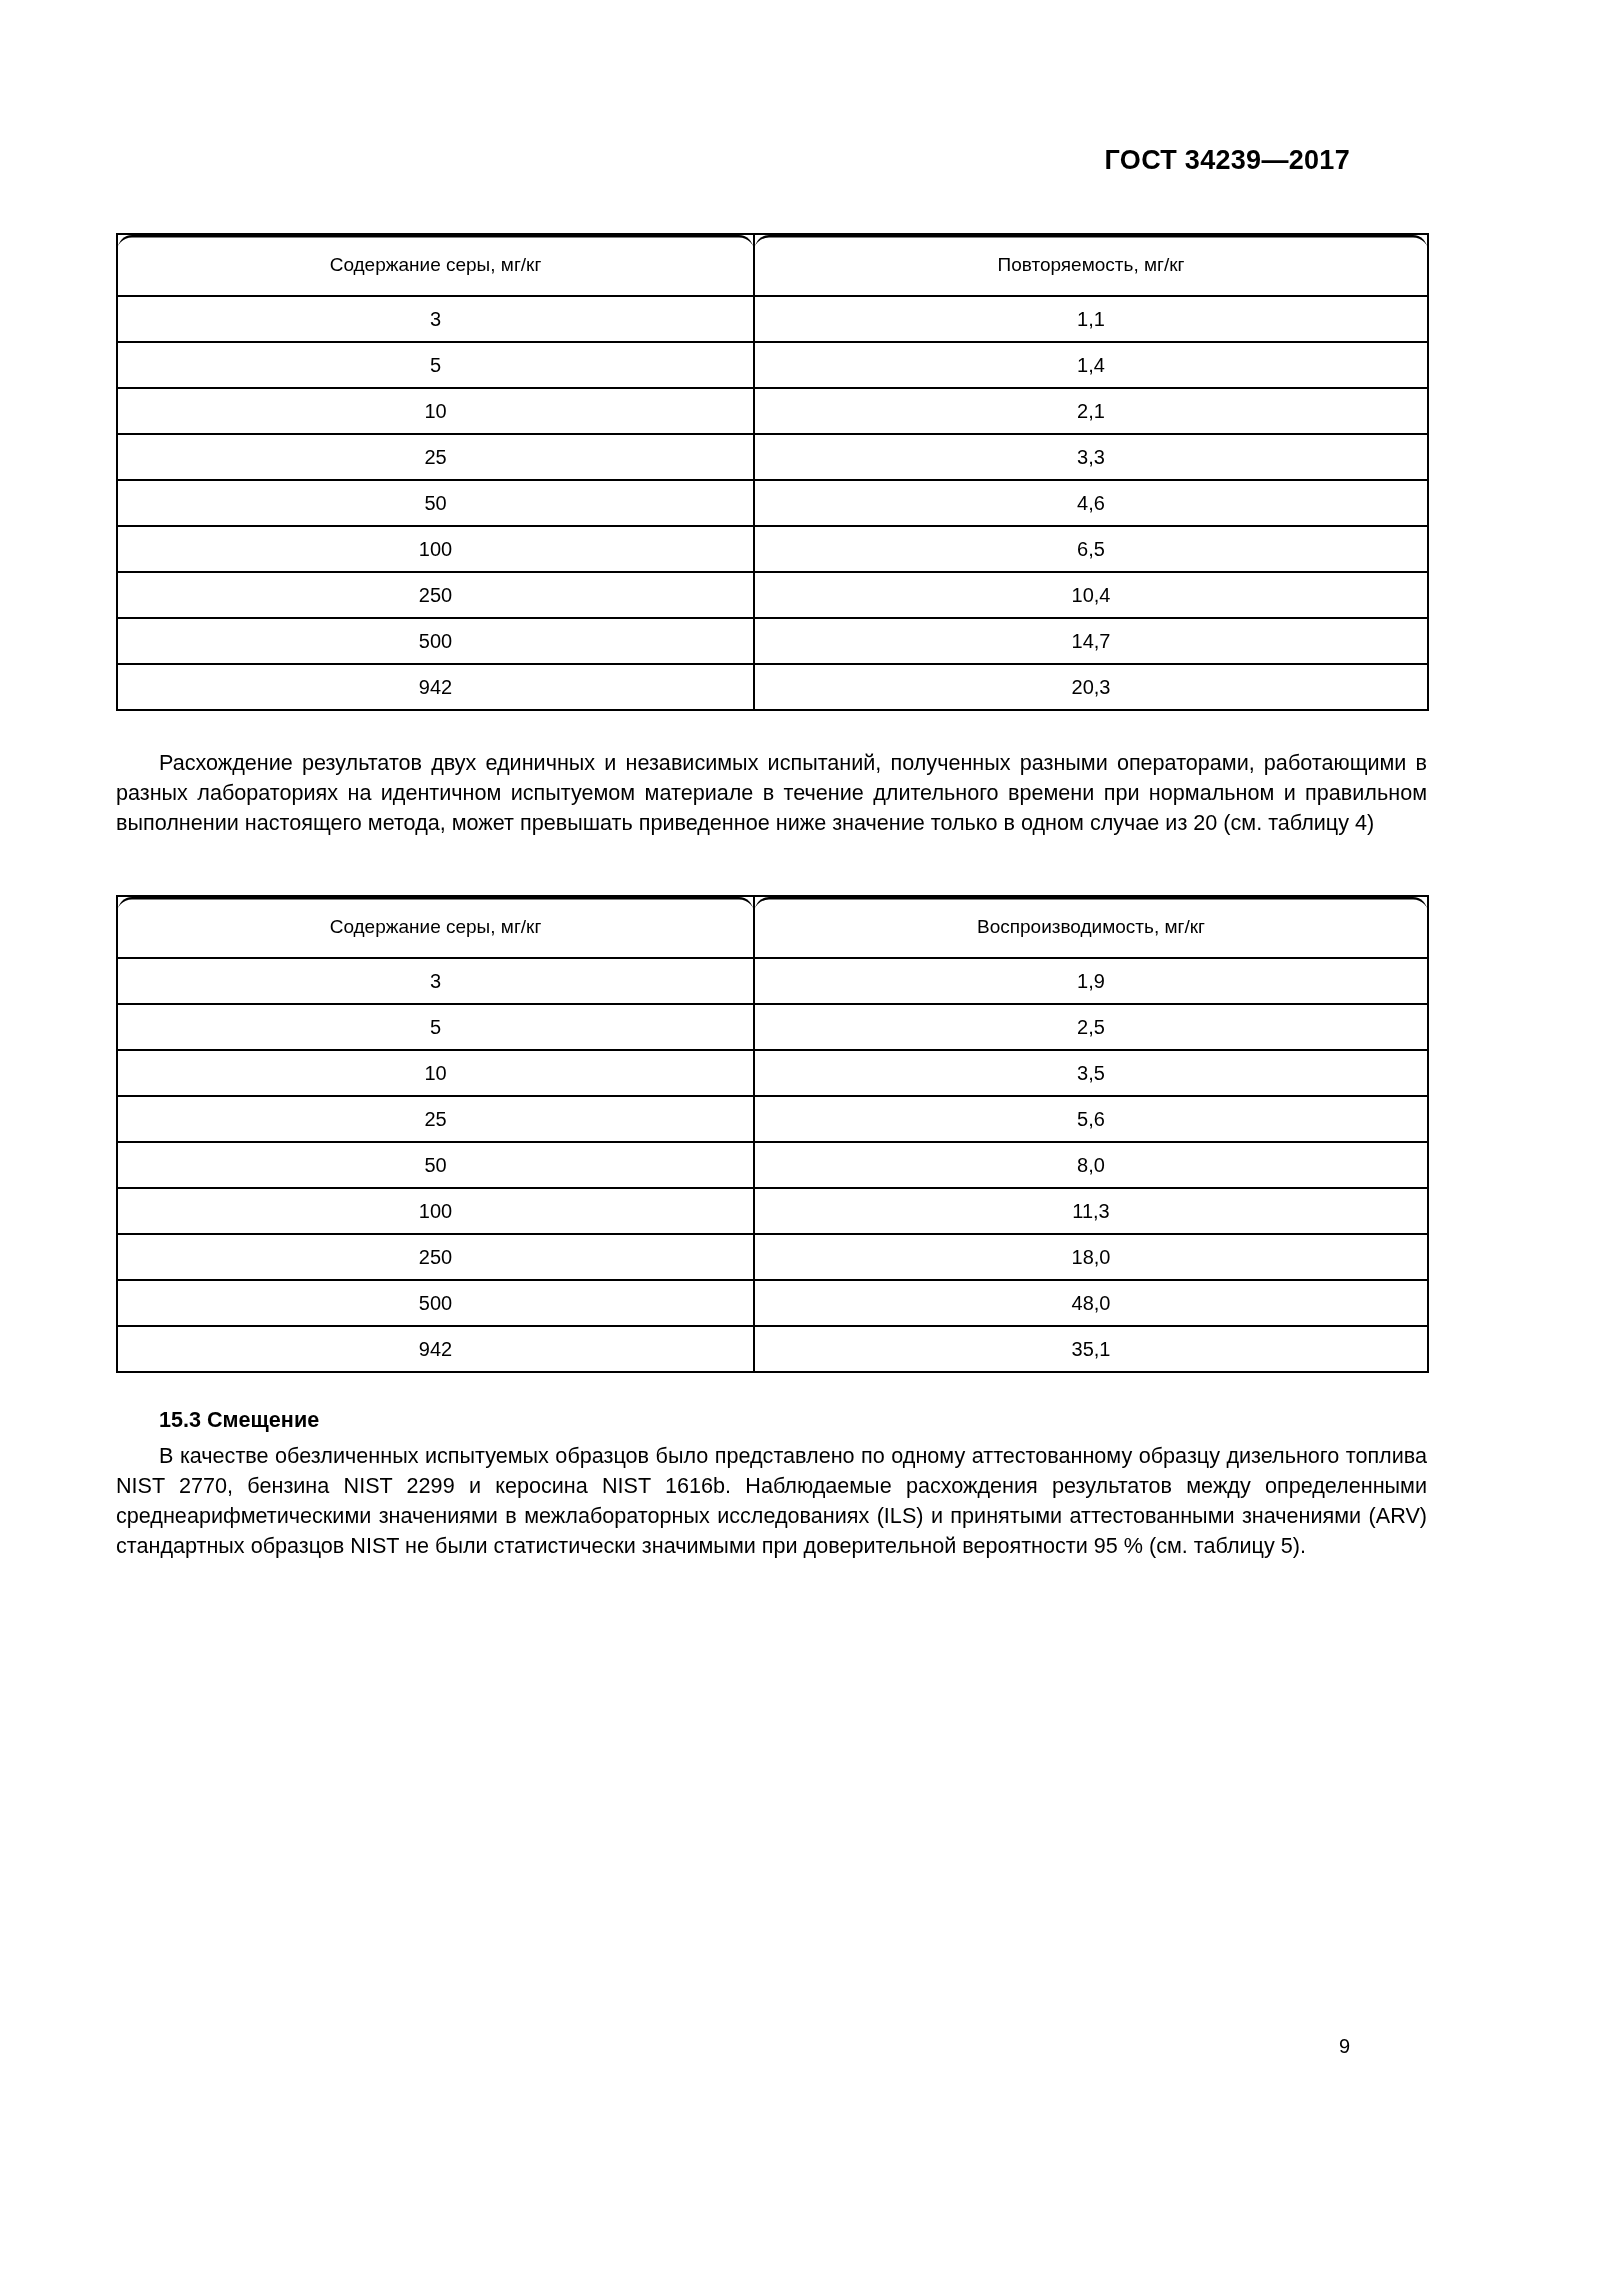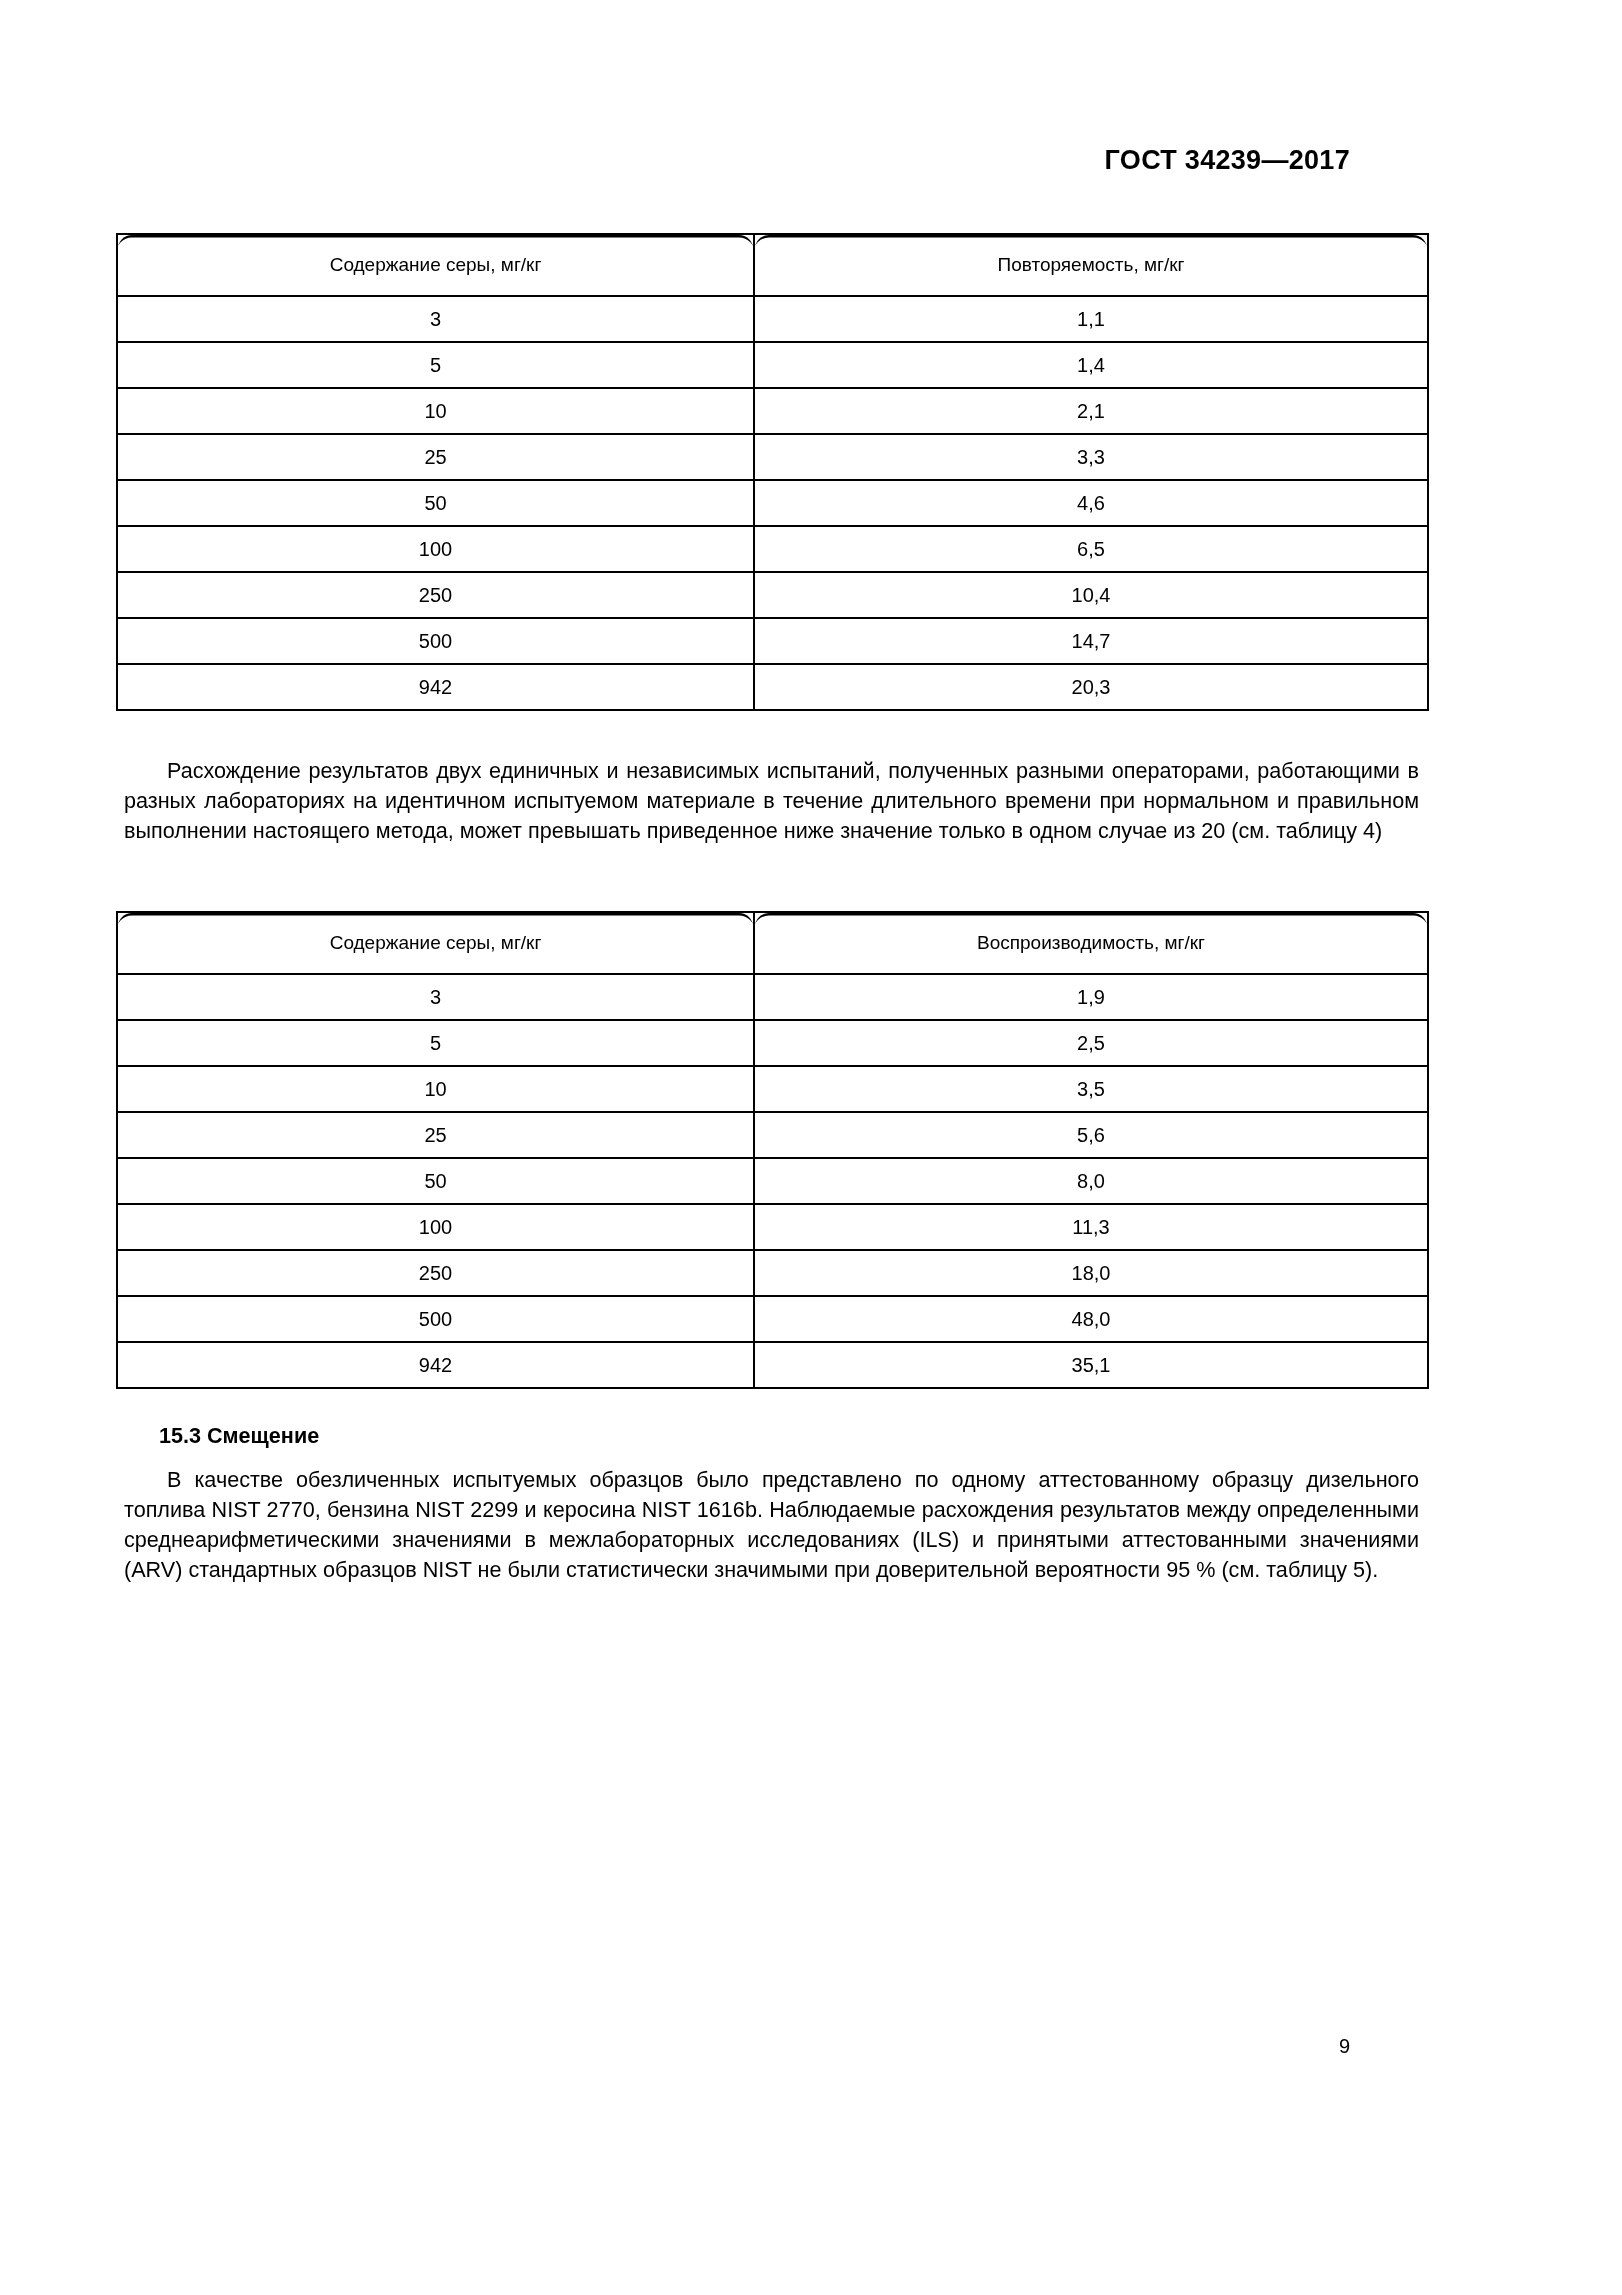--- a/index.html
+++ b/index.html
@@ -97,21 +97,21 @@
   
   .sec-heading {
     font-size: 21.6px;
     font-weight: bold;
     margin: 0;
     text-indent: 43px;
   }
   p.body-text {
     font-size: 21.6px;
     line-height: 30px;
-    margin: 8px;
+    margin: 0;
     text-align: justify;
     text-justify: inter-word;
     text-indent: 43px;
     hyphens: manual;
   }
   p.body-text.noindent {
     text-indent: 0;
   }
 
   

